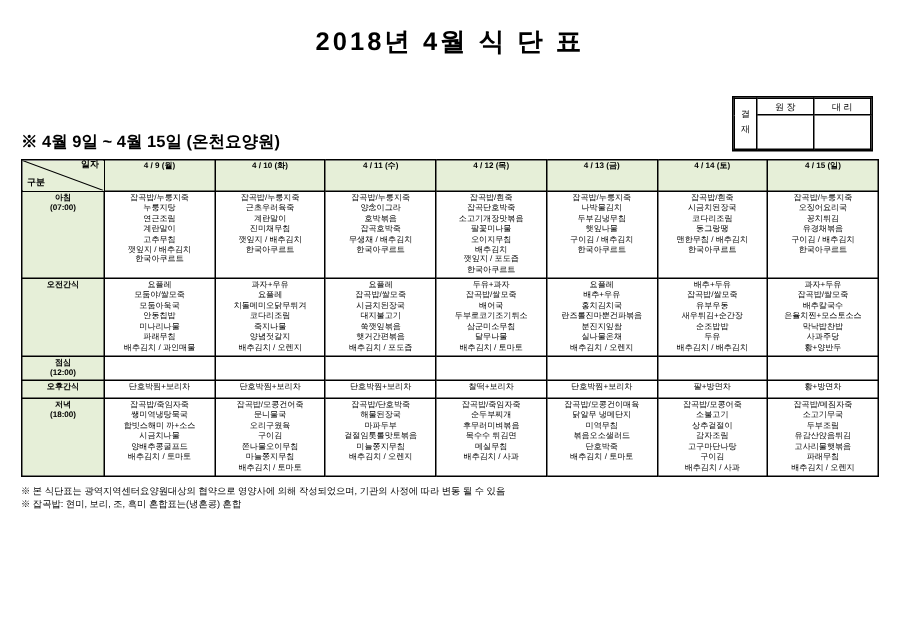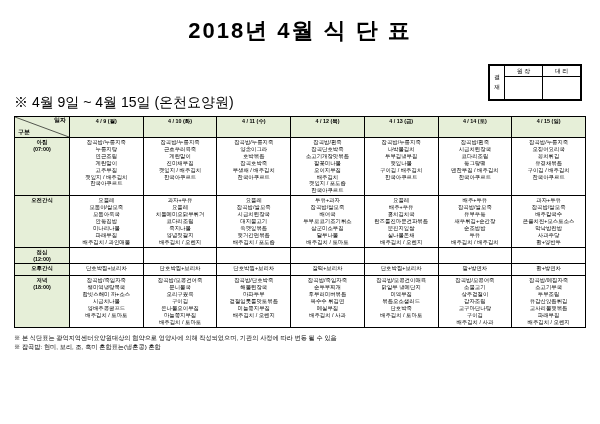--- a/index.html
+++ b/index.html
@@ -7,21 +7,21 @@
     width:600px;height:424px;
     background:#ffffff;
     font-family:"Liberation Sans", sans-serif;
     color:#000;
     overflow:hidden;
   }
   .page{position:relative;width:600px;height:424px;box-sizing:border-box;padding:0;}
 
   .title{
     text-align:center;
-    font-size:22px;
+    font-size:17px;
     font-weight:bold;
     letter-spacing:2px;
     margin-top:16px;
     margin-bottom:6px;
   }
 
   
   .approval{
     position:absolute;
     right:18px;
@@ -32,22 +32,22 @@
   }
   .approval table{border-collapse:collapse;width:100%;}
   .approval td{border:1px solid #000;font-size:6px;text-align:center;padding:0;}
   .appr-label{width:14px;}
   .appr-label div{line-height:1.2;padding:1px 0;}
   .appr-head{height:10px;}
   .appr-body{height:22px;}
 
   .subtitle{
     margin:0 0 4px 14px;
-    font-size:14px;
-    font-weight:normal;
+    font-size:11px;
+    font-weight:bold;
     padding-top:42px;
   }
 
   table.menu{
     border-collapse:collapse;
     width:572px;
     margin:0 auto;
     table-layout:fixed;
   }
   table.menu td,table.menu th{

